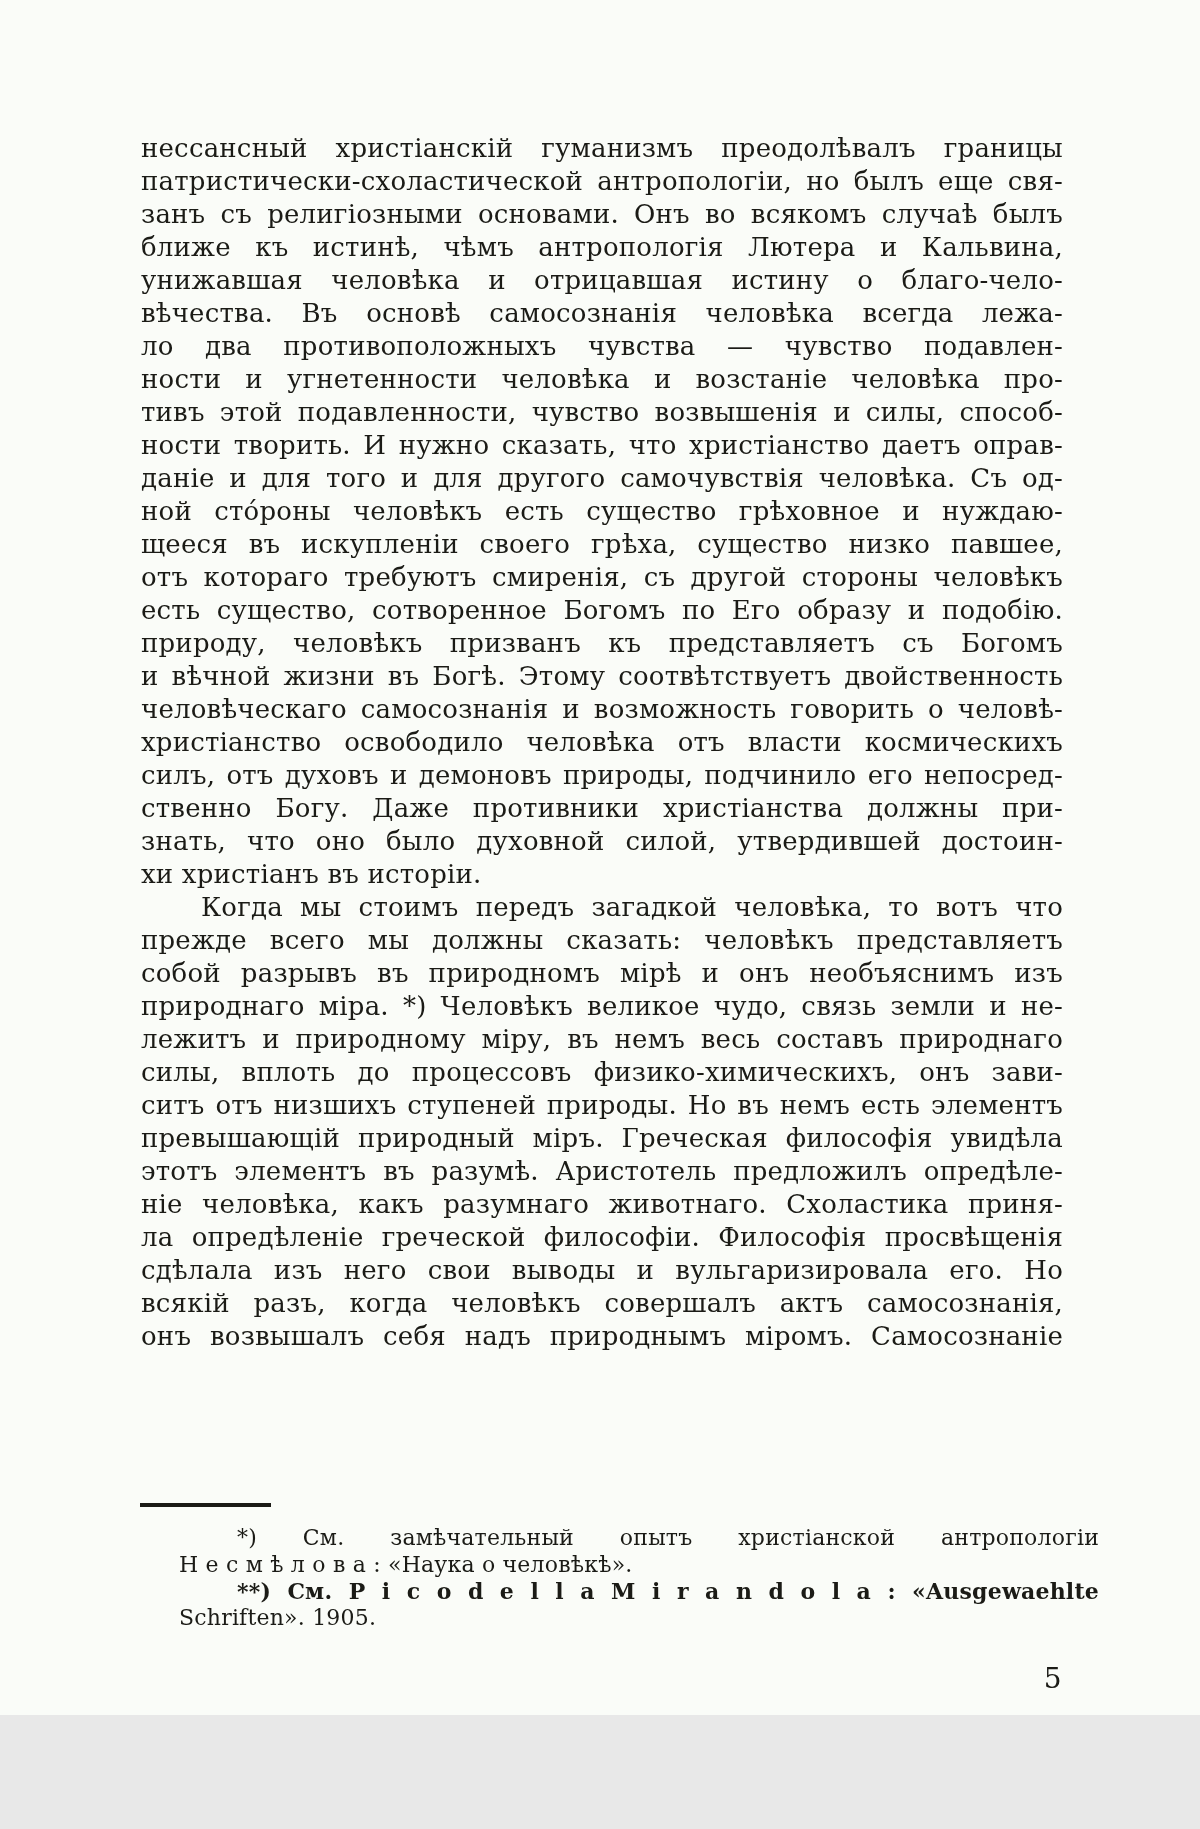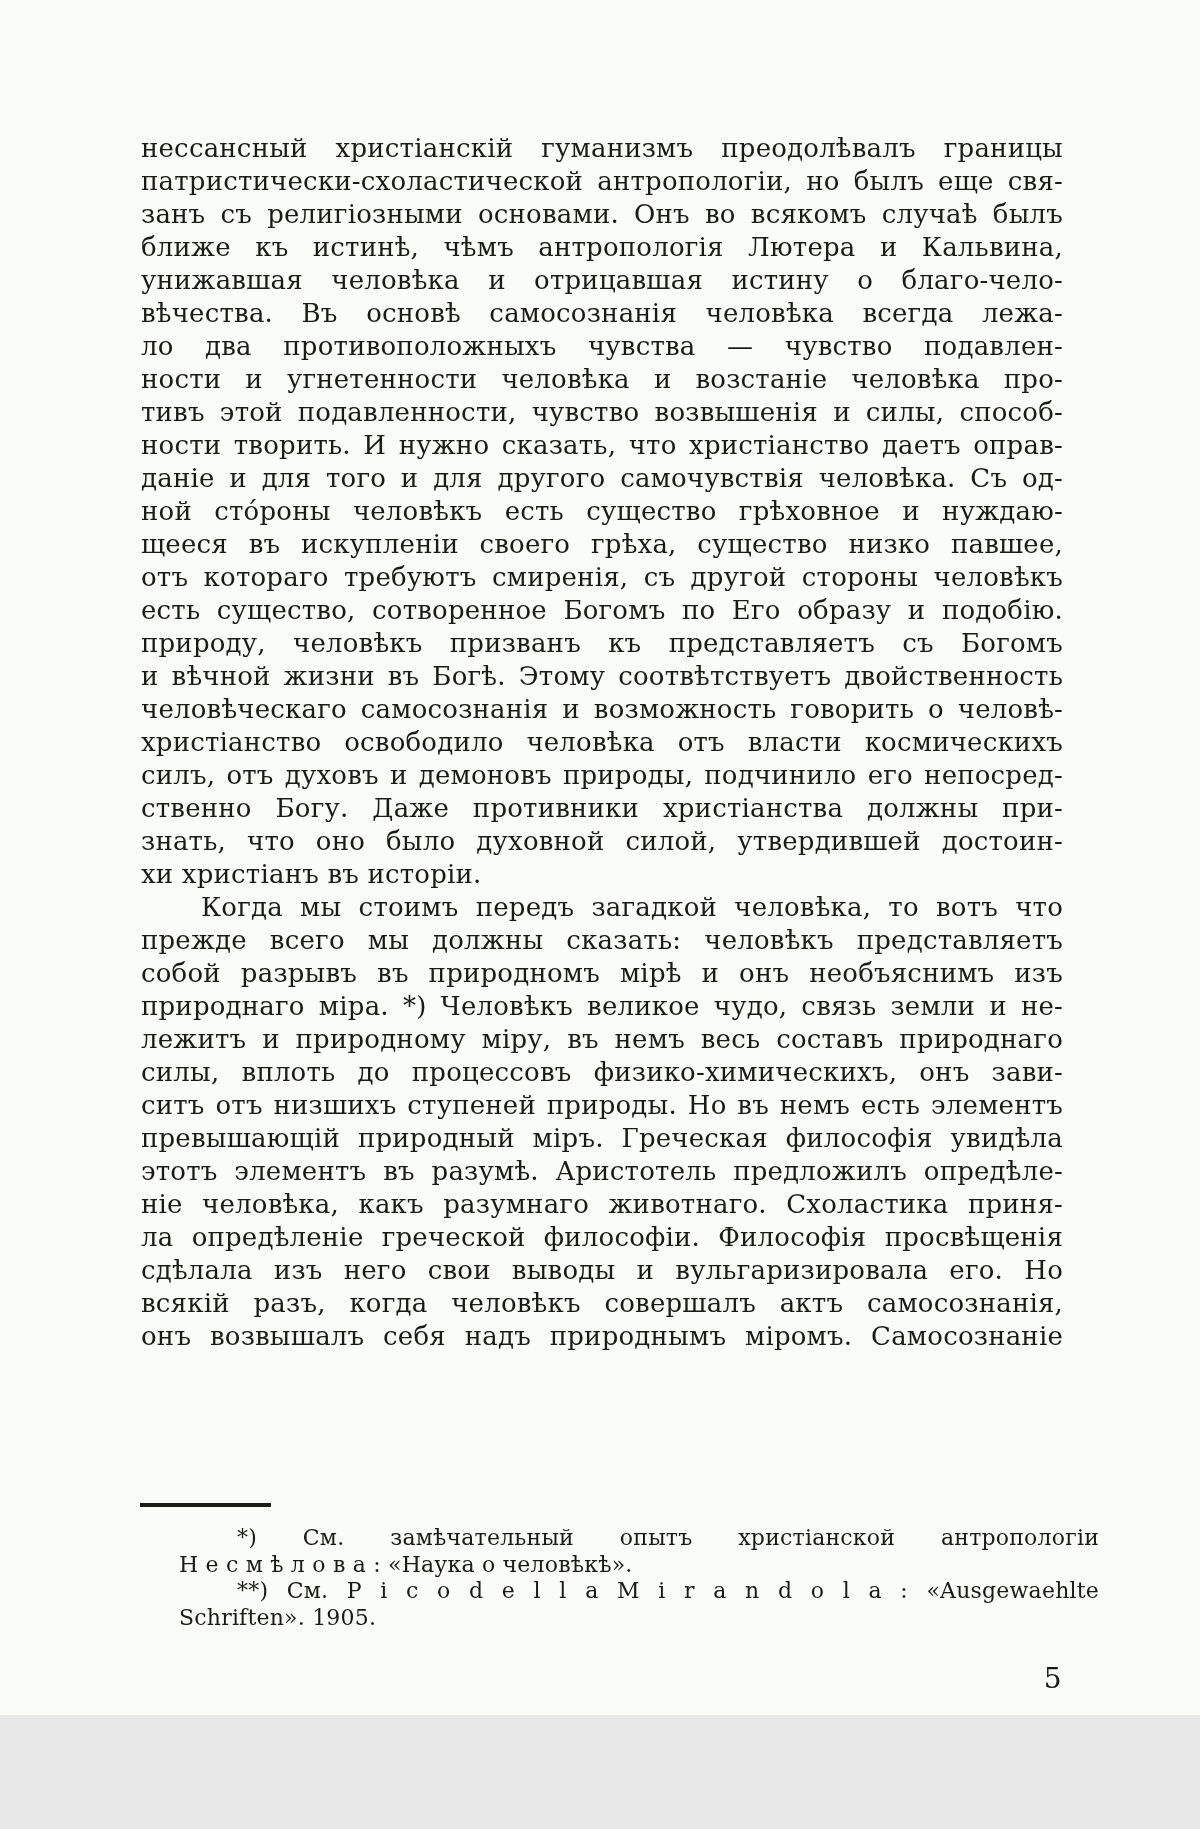--- a/index.html
+++ b/index.html
@@ -126,21 +126,21 @@
       <div class="line">сдѣлала изъ него свои выводы и вульгаризировала его. Но</div>
       <div class="line">всякій разъ, когда человѣкъ совершалъ актъ самосознанія,</div>
       <div class="line">онъ возвышалъ себя надъ природнымъ міромъ. Самосознаніе</div>
     </div>
 
   <div class="fn-rule"></div>
 
   <div class="footnotes" id="footnote-lines">
       <div class="line" style="text-indent: 58px;">*) См. замѣчательный опытъ христіанской антропологіи</div>
       <div class="line no-just">Н е с м ѣ л о в а :  «Наука о человѣкѣ».</div>
-      <div class="line" style="text-indent: 58px;">**) См.  P i c o    d e l l a    M i r a n d o l a :    «Ausgewaehlte</div>
+      <div class="line" style="text-indent: 58px; font-weight: bold;">**) См.  P i c o    d e l l a    M i r a n d o l a :    «Ausgewaehlte</div>
       <div class="line no-just">Schriften». 1905.</div>
     </div>
 
   <div class="page-number">5</div>
 
   <div class="watermark">Библиотека "Руниверс"</div>
 
 </div>
 
 </body></html>

